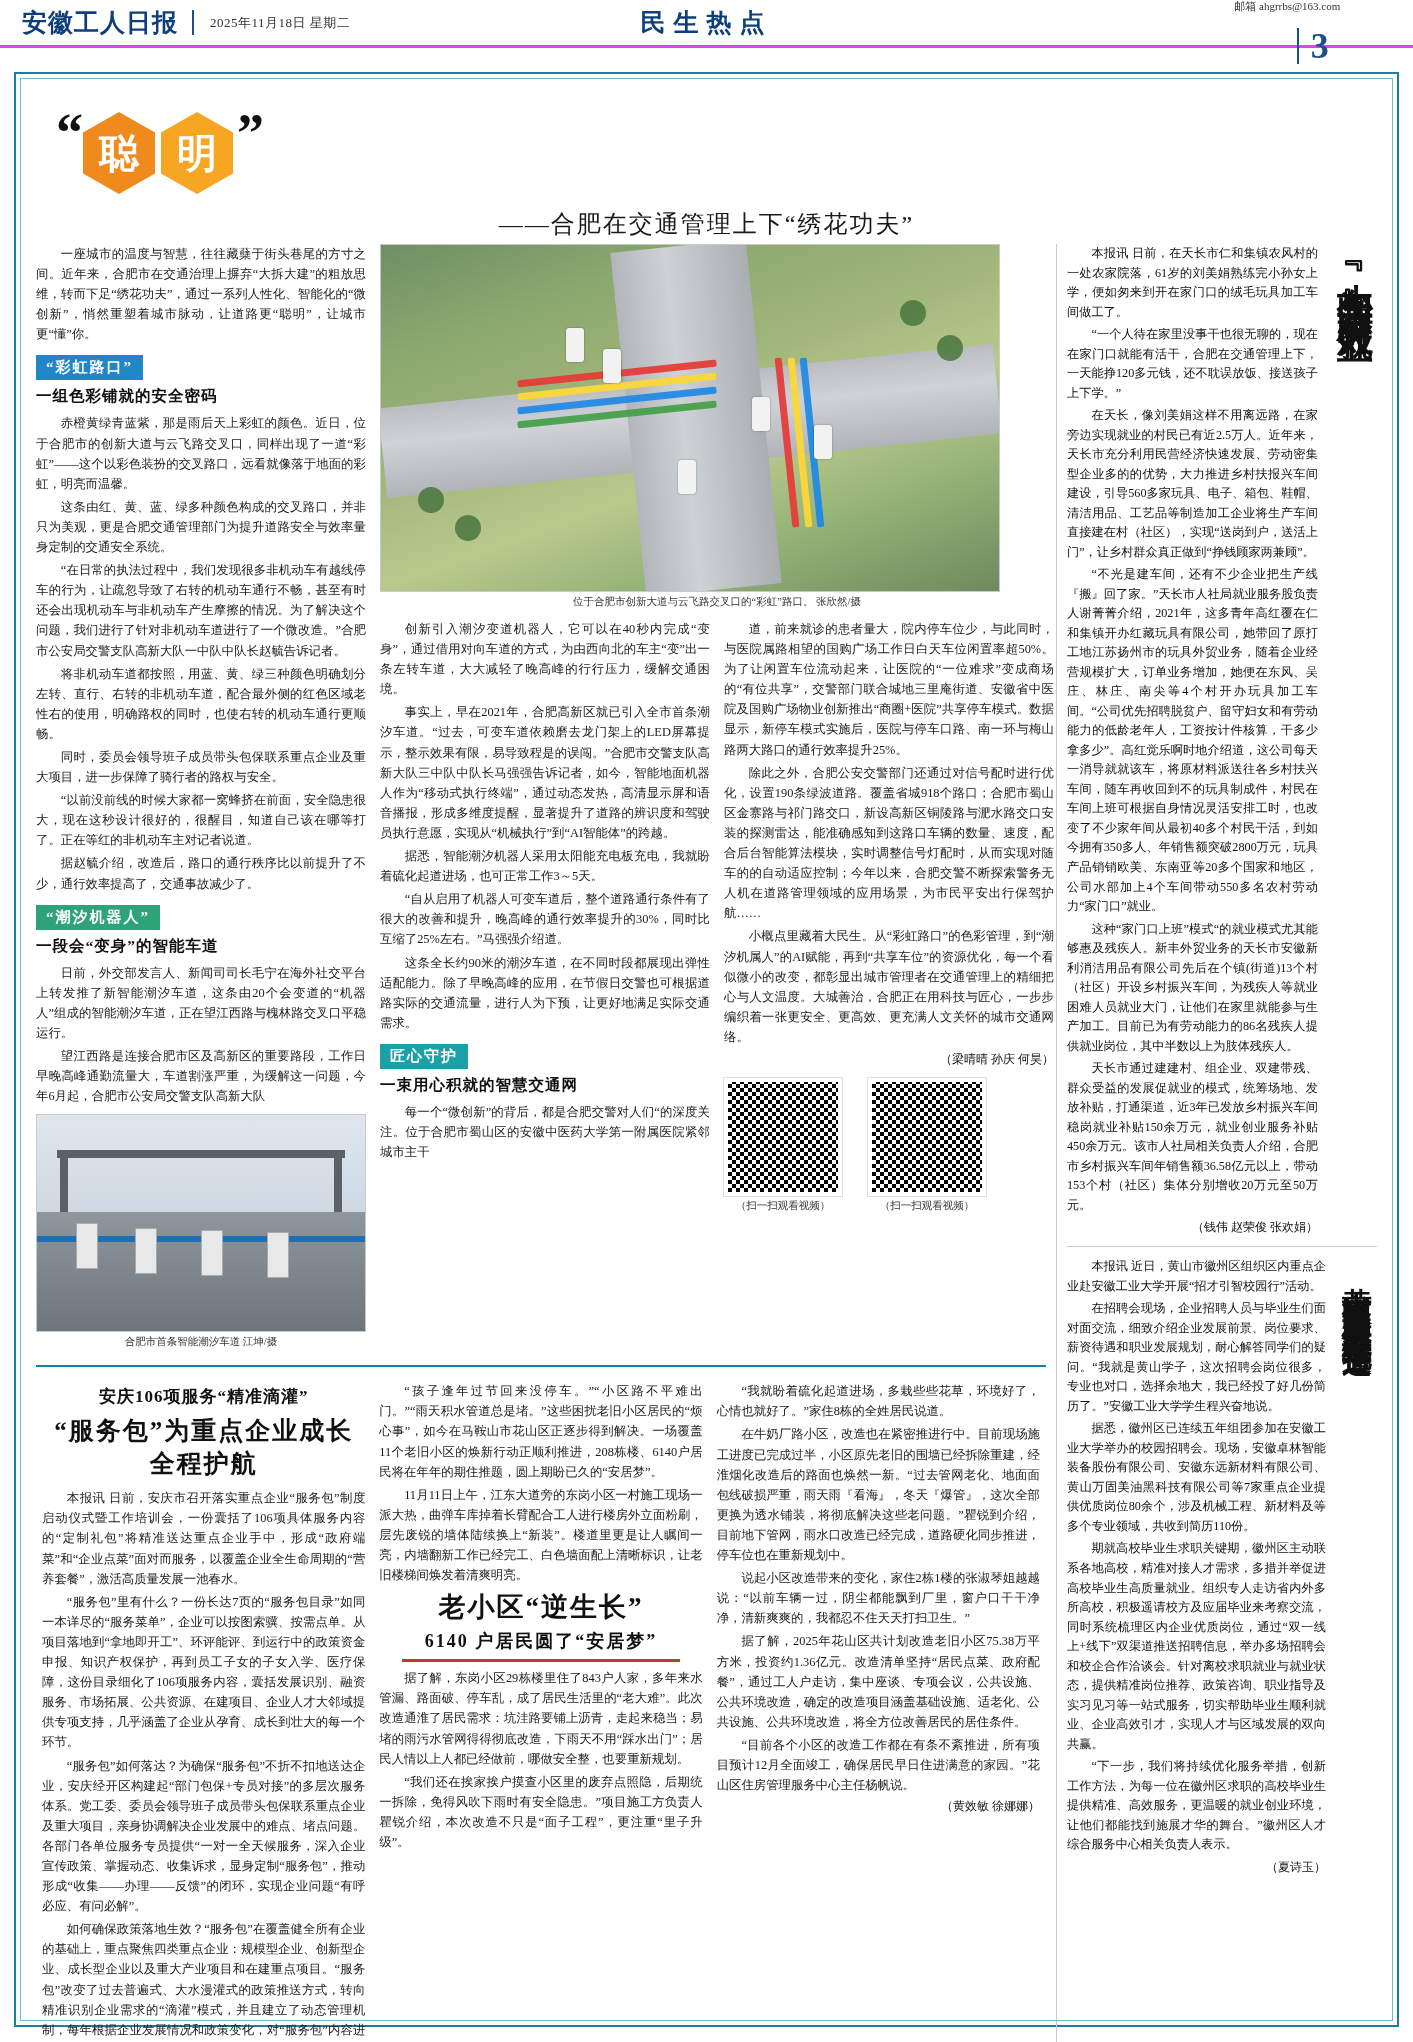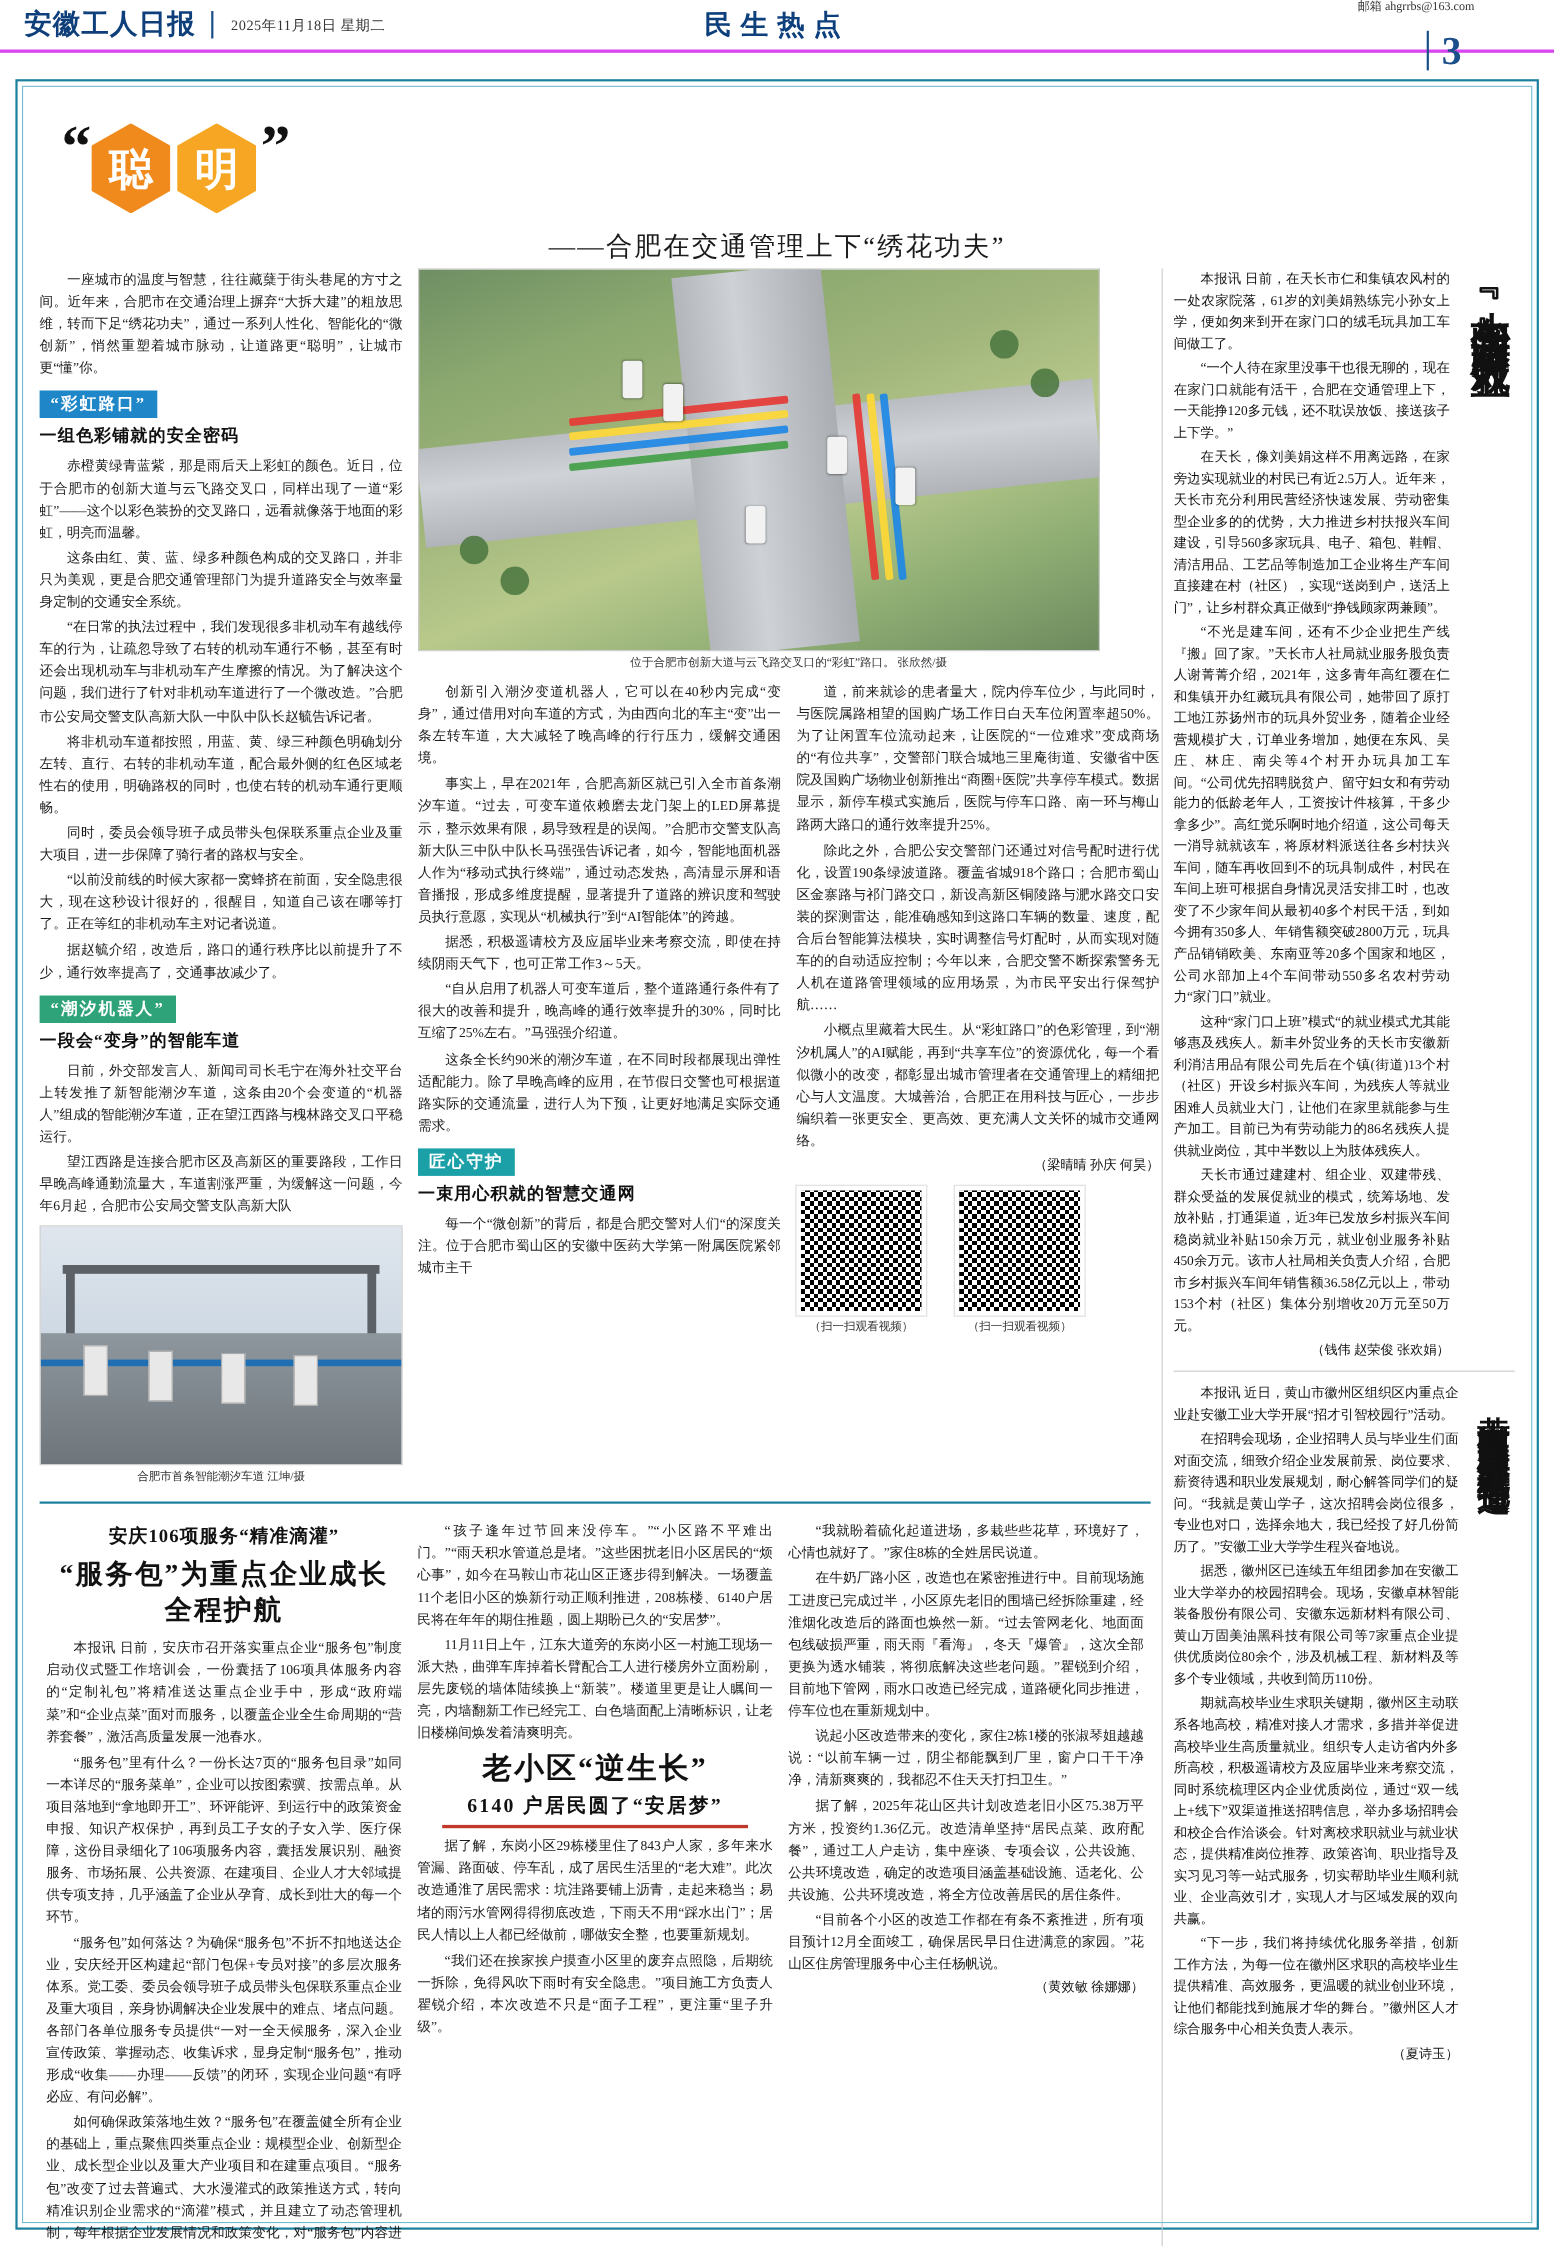--- a/index.html
+++ b/index.html
@@ -396,21 +396,21 @@
               <div class="tree" style="left:12%;top:78%;"></div>
               <div class="tree" style="left:84%;top:16%;"></div>
               <div class="tree" style="left:90%;top:26%;"></div>
             </div>
             <div class="photo-cap">位于合肥市创新大道与云飞路交叉口的“彩虹”路口。 张欣然/摄</div>
 
             <div class="three-col" style="margin-top:4px;">
               <div class="tc">
                 <p class="body">创新引入潮汐变道机器人，它可以在40秒内完成“变身”，通过借用对向车道的方式，为由西向北的车主“变”出一条左转车道，大大减轻了晚高峰的行行压力，缓解交通困境。</p>
                 <p class="body">事实上，早在2021年，合肥高新区就已引入全市首条潮汐车道。“过去，可变车道依赖磨去龙门架上的LED屏幕提示，整示效果有限，易导致程是的误闯。”合肥市交警支队高新大队三中队中队长马强强告诉记者，如今，智能地面机器人作为“移动式执行终端”，通过动态发热，高清显示屏和语音播报，形成多维度提醒，显著提升了道路的辨识度和驾驶员执行意愿，实现从“机械执行”到“AI智能体”的跨越。</p>
-                <p class="body">据悉，积极遥请校方及应届毕业来考察交流，即使在持续阴雨天气下，也可正常工作3～5天。</p>
+                <p class="body">据悉，智能潮汐机器人采用太阳能充电板充电，我就盼着硫化起道进场，也可正常工作3～5天。</p>
                 <p class="body">“自从启用了机器人可变车道后，整个道路通行条件有了很大的改善和提升，晚高峰的通行效率提升的30%，同时比互缩了25%左右。”马强强介绍道。</p>
                 <p class="body">这条全长约90米的潮汐车道，在不同时段都展现出弹性适配能力。除了早晚高峰的应用，在节假日交警也可根据道路实际的交通流量，进行人为下预，让更好地满足实际交通需求。</p>
                 <div><span class="sec-tag teal">匠心守护</span></div>
                 <div class="sec-sub">一束用心积就的智慧交通网</div>
                 <p class="body">每一个“微创新”的背后，都是合肥交警对人们“的深度关注。位于合肥市蜀山区的安徽中医药大学第一附属医院紧邻城市主干</p>
               </div>
               <div class="tc">
                 <p class="body">道，前来就诊的患者量大，院内停车位少，与此同时，与医院属路相望的国购广场工作日白天车位闲置率超50%。为了让闲置车位流动起来，让医院的“一位难求”变成商场的“有位共享”，交警部门联合城地三里庵街道、安徽省中医院及国购广场物业创新推出“商圈+医院”共享停车模式。数据显示，新停车模式实施后，医院与停车口路、南一环与梅山路两大路口的通行效率提升25%。</p>
                 <p class="body">除此之外，合肥公安交警部门还通过对信号配时进行优化，设置190条绿波道路。覆盖省城918个路口；合肥市蜀山区金寨路与祁门路交口，新设高新区铜陵路与淝水路交口安装的探测雷达，能准确感知到这路口车辆的数量、速度，配合后台智能算法模块，实时调整信号灯配时，从而实现对随车的的自动适应控制；今年以来，合肥交警不断探索警务无人机在道路管理领域的应用场景，为市民平安出行保驾护航……</p>
                 <p class="body">小概点里藏着大民生。从“彩虹路口”的色彩管理，到“潮汐机属人”的AI赋能，再到“共享车位”的资源优化，每一个看似微小的改变，都彰显出城市管理者在交通管理上的精细把心与人文温度。大城善治，合肥正在用科技与匠心，一步步编织着一张更安全、更高效、更充满人文关怀的城市交通网络。</p>

